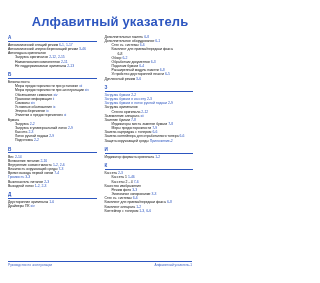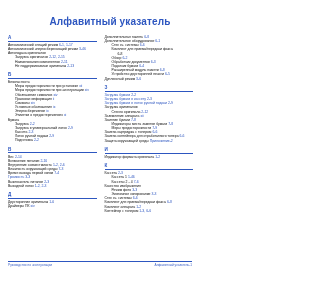--- a/index.html
+++ b/index.html
@@ -20,21 +20,21 @@
     width: 200px;
     height: 283px;
     box-sizing: border-box;
     padding: 0;
     position: relative;
   }
 
   .page-title {
     text-align: center;
     color: #2d56c0;
-    font-size: 10px;
+    font-size: 13px;
     font-weight: bold;
     letter-spacing: 0.15px;
     padding-top: 17px;
     padding-bottom: 0;
     line-height: 9px;
     margin-left: 20px;
   }
 
   .columns {
     display: flex;

